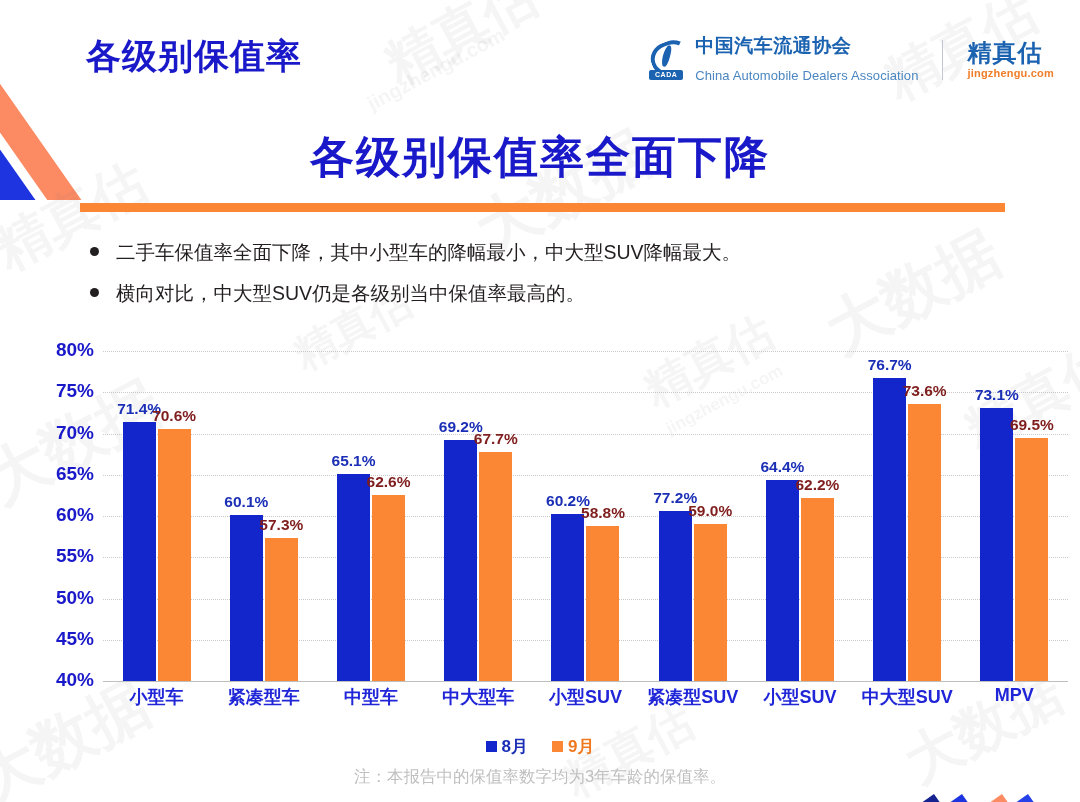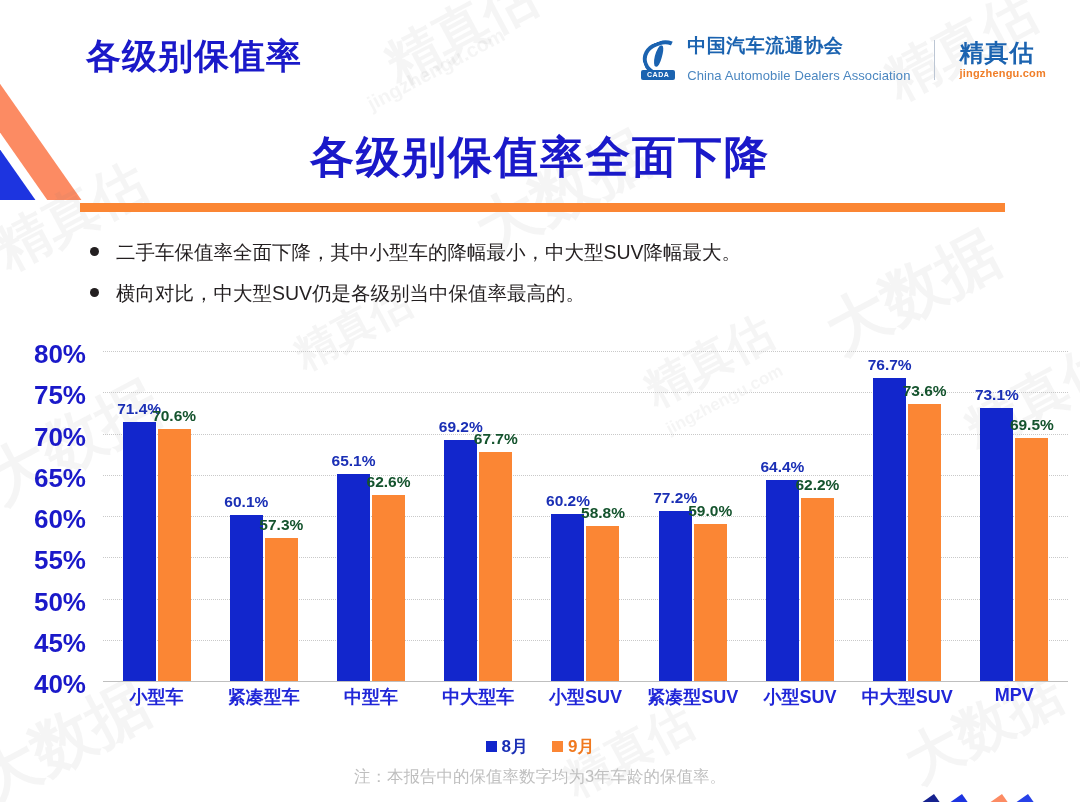--- a/index.html
+++ b/index.html
@@ -64,21 +64,21 @@
     position: absolute;
     left: 86px;
     top: 33px;
     font-size: 35px;
     font-weight: 700;
     color: #1a19c9;
     letter-spacing: 1px;
   }
   #brand-bar {
     position: absolute;
-    right: 34px;
+    right: 26px;
     top: 36px;
     display: flex;
     align-items: center;
     gap: 24px;
   }
   .cada-block { display: flex; align-items: center; gap: 7px; }
   .cada-mark {
     width: 40px; height: 40px;
     position: relative;
     flex: none;
@@ -209,22 +209,22 @@
   .gridline {
     position: absolute;
     left: 0; right: 0;
     height: 0;
     border-top: 1px dotted #c9c9c9;
   }
   .gridline.axis-base { border-top: 1px solid #bfbfbf; }
   #ylabels { position: absolute; left: 30px; top: 11px; width: 64px; height: 330px; }
   .ylab {
     position: absolute;
-    right: 8px;
-    font-size: 26px;
+    right: 0;
+    font-size: 19px;
     font-weight: 700;
     color: #1a19c9;
     transform: translateY(-12px);
     white-space: nowrap;
   }
 
   #groups {
     position: absolute;
     left: 0; right: 0; top: 0; bottom: 0;
     display: flex;
@@ -252,21 +252,21 @@
     position: absolute;
     bottom: 100%;
     left: 50%;
     transform: translateX(-50%);
     margin-bottom: 4px;
     font-size: 15.5px;
     font-weight: 700;
     white-space: nowrap;
   }
   .bar-a .bar-label { color: #1a2fb5; }
-  .bar-b .bar-label { color: #14532d; }
+  .bar-b .bar-label { color: #7f1d1d; }
 
   #xlabels {
     position: absolute;
     left: 103px;
     right: 12px;
     top: 345px;
     display: flex;
   }
   .xlab {
     flex: 1 1 0;

